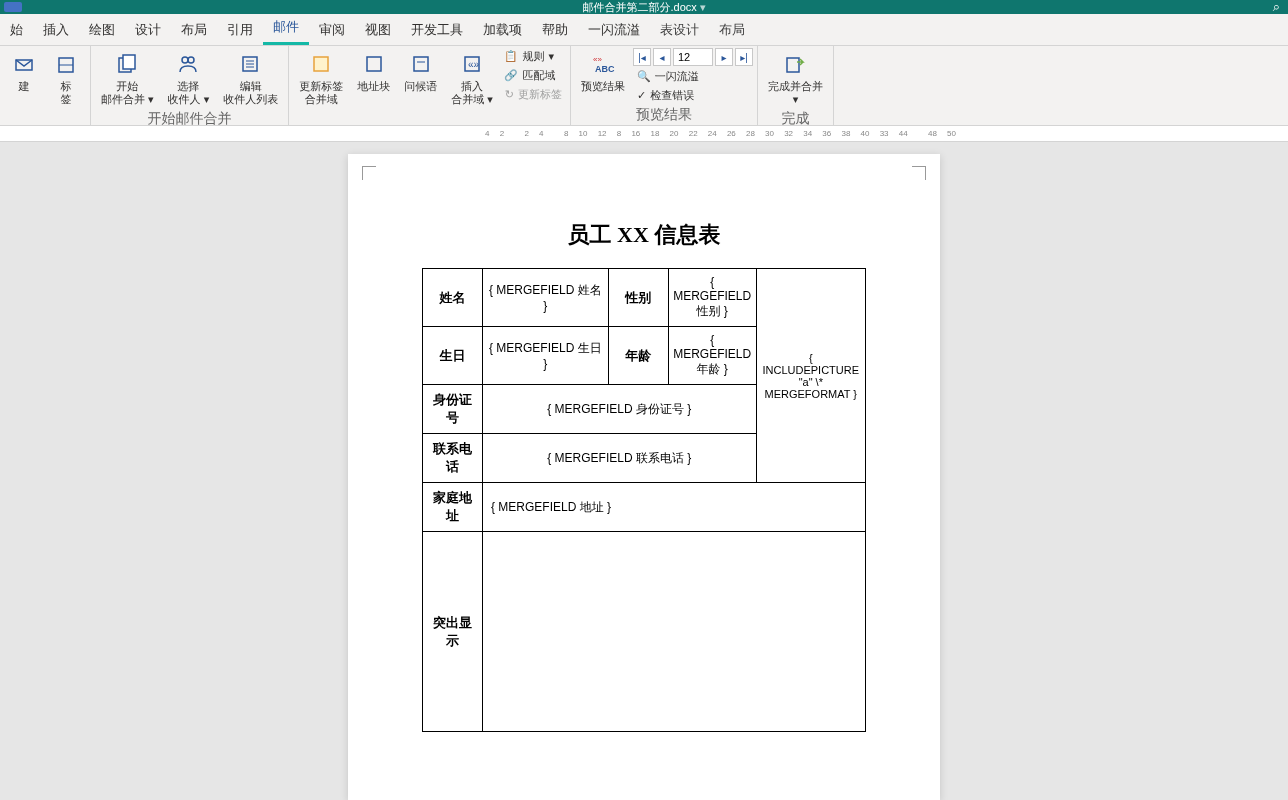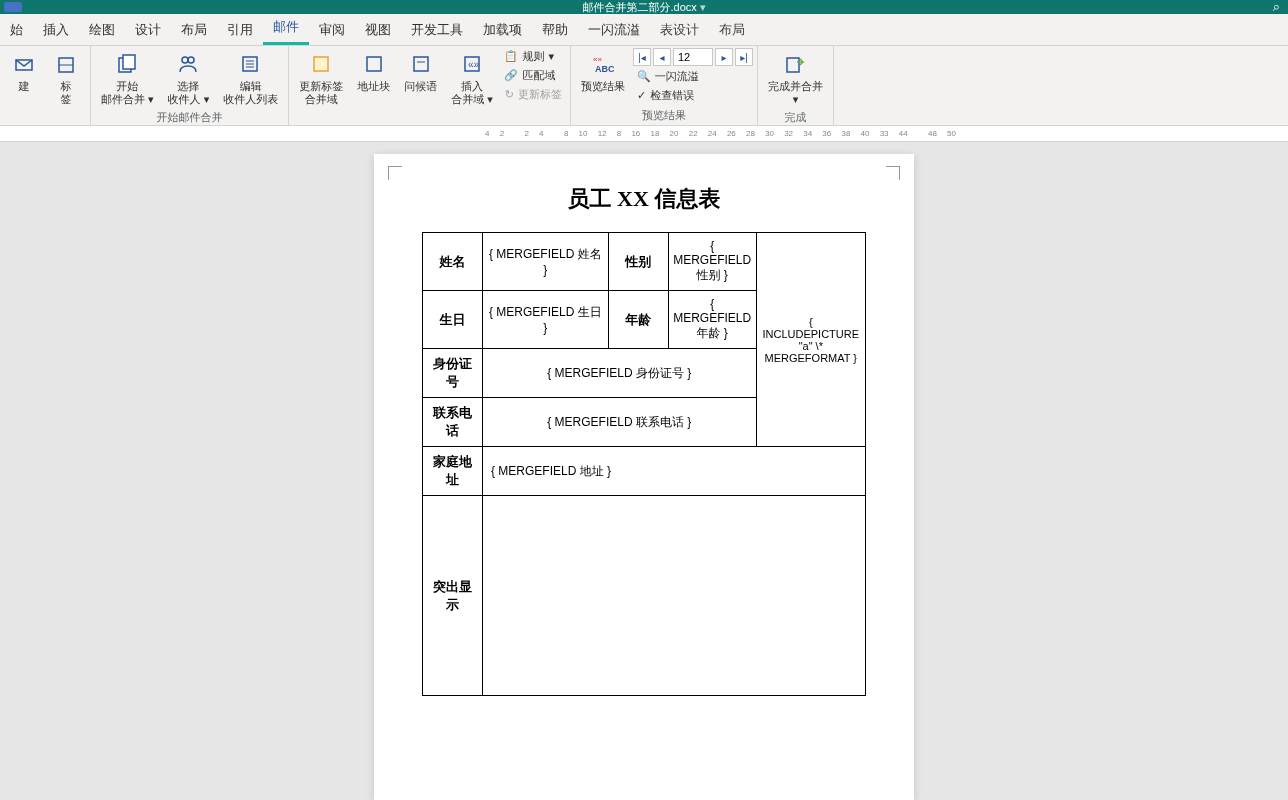--- a/index.html
+++ b/index.html
@@ -13,35 +13,35 @@
     .titlebar-right span { color: #fff; font-size: 13px; }
     
     .tabbar { height: 32px; background: #f3f2f1; display: flex; align-items: flex-end; padding-left: 0; border-bottom: 1px solid #d4d4d4; }
     .tab { padding: 6px 10px; font-size: 13px; color: #323130; cursor: pointer; }
     .tab.active { border-bottom: 3px solid #14b8a6; color: #2b579a; font-weight: 500; }
     .tab.contextual { color: #404040; }
     
     .ribbon { height: 80px; background: #f3f2f1; display: flex; border-bottom: 1px solid #d4d4d4; }
     .ribbon-group { display: flex; flex-direction: column; border-right: 1px solid #d4d4d4; padding: 2px 4px 0; }
     .ribbon-group-content { flex: 1; display: flex; align-items: flex-start; gap: 2px; }
-    .ribbon-group-label { text-align: center; font-size: 11px; color: #666; padding: 2px 0; }
+    .ribbon-group-label { text-align: center; font-size: 14px; color: #666; padding: 2px 0; }
     .ribbon-btn-lg { display: flex; flex-direction: column; align-items: center; padding: 2px 6px; cursor: pointer; min-width: 40px; }
     .ribbon-btn-lg-icon { width: 28px; height: 28px; display: flex; align-items: center; justify-content: center; }
     .ribbon-btn-lg-label { font-size: 11px; color: #323130; text-align: center; line-height: 13px; margin-top: 2px; white-space: pre-line; }
     .ribbon-btn-sm { display: flex; align-items: center; padding: 1px 4px; cursor: pointer; font-size: 11px; color: #323130; gap: 4px; }
     .ribbon-btn-sm.disabled { color: #a0a0a0; }
     .ribbon-col { display: flex; flex-direction: column; gap: 2px; }
     .ribbon-nav-row { display: flex; align-items: center; gap: 2px; }
     .nav-btn { width: 18px; height: 18px; border: 1px solid #c8c8c8; background: #fff; display: flex; align-items: center; justify-content: center; cursor: pointer; color: #2b579a; font-size: 10px; }
     .nav-input { width: 40px; height: 18px; border: 1px solid #c8c8c8; font-size: 11px; padding: 0 4px; }
     
     .ruler { height: 16px; background: #fff; position: relative; border-bottom: 1px solid #d4d4d4; display: flex; align-items: center; padding-left: 485px; }
     
     .document-area { height: 658px; background: #e6e6e6; display: flex; justify-content: center; overflow: hidden; }
-    .page { width: 540px; background: #fff; box-shadow: 0 2px 8px rgba(0,0,0,0.15); margin-top: 12px; padding: 30px 14px 20px; position: relative; }
+    .page { width: 592px; background: #fff; box-shadow: 0 2px 8px rgba(0,0,0,0.15); margin-top: 12px; padding: 66px 14px 20px; position: relative; }
     .page-corner-tl { position: absolute; top: 12px; left: 14px; width: 14px; height: 14px; border-left: 1px solid #999; border-top: 1px solid #999; }
     .page-corner-tr { position: absolute; top: 12px; right: 14px; width: 14px; height: 14px; border-right: 1px solid #999; border-top: 1px solid #999; }
     
     .doc-title { text-align: center; font-size: 22px; font-weight: 600; font-family: "SimSun", serif; margin-bottom: 18px; }
     
     table.info { width: 444px; margin: 0 auto; border-collapse: collapse; font-family: "SimSun", serif; }
     table.info td { border: 1px solid #000; padding: 6px 4px; font-size: 13px; text-align: center; vertical-align: middle; }
     table.info td.label { font-weight: 600; width: 66px; text-align: center; }
     table.info td.field { font-size: 12px; }
     table.info td.tall { height: 200px; }

